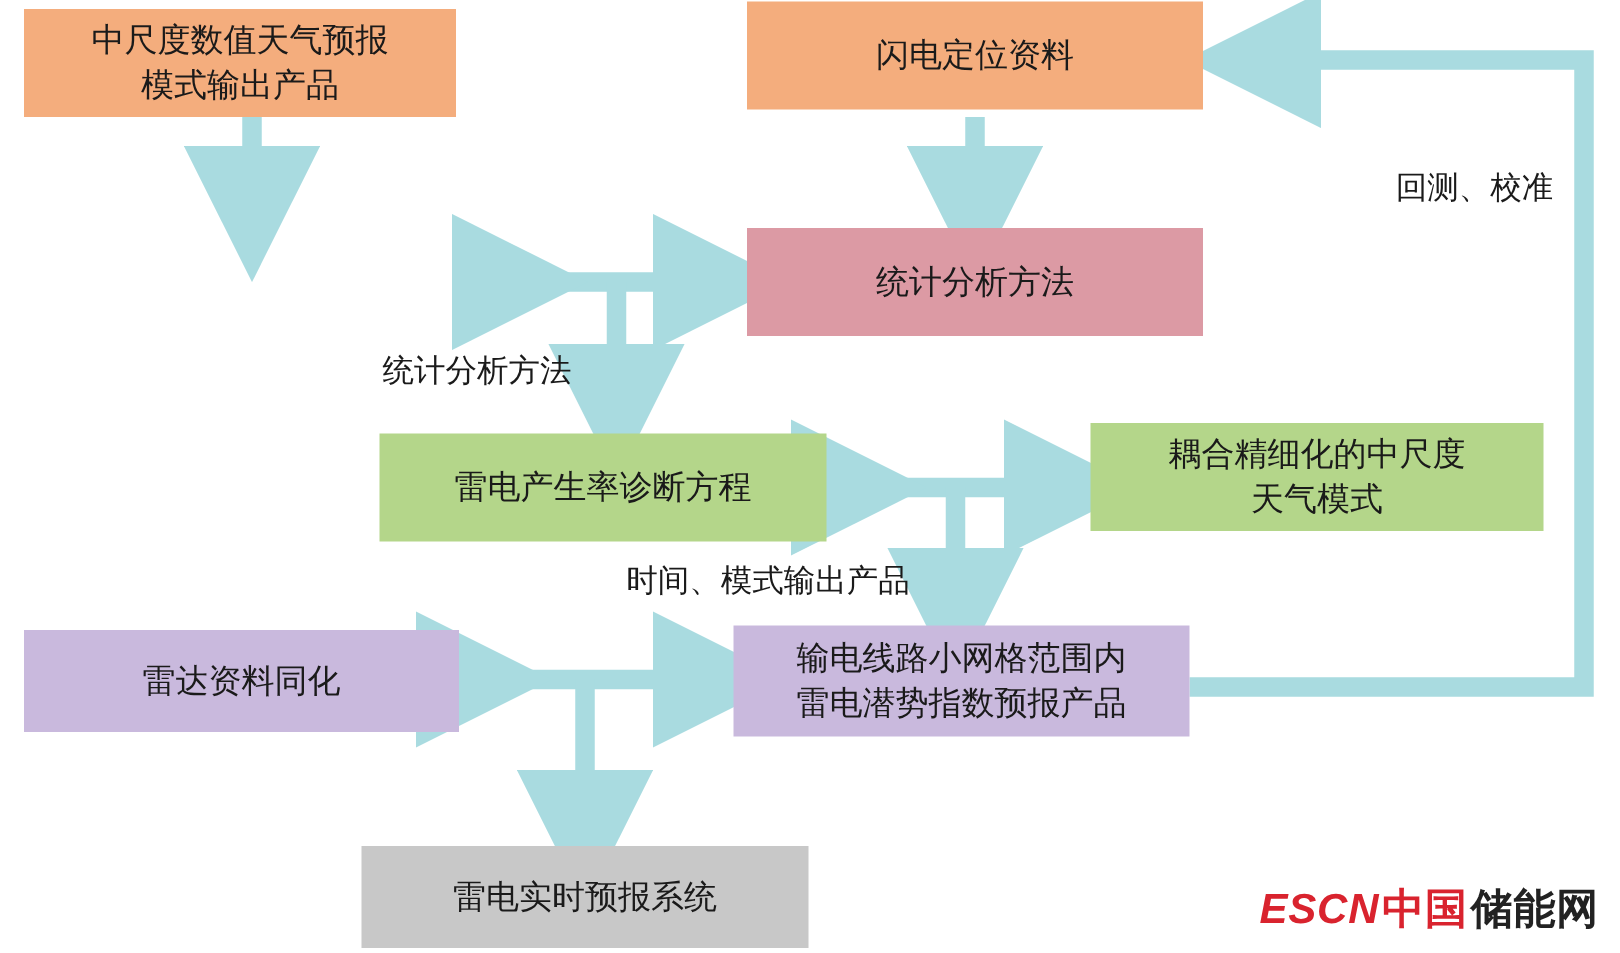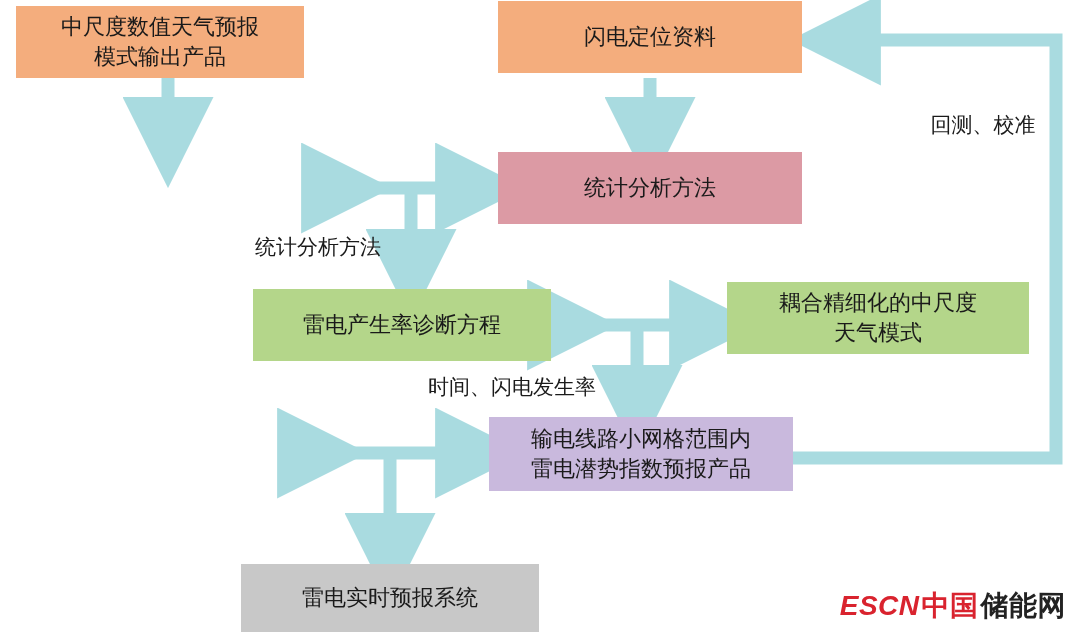--- a/index.html
+++ b/index.html
@@ -120,29 +120,30 @@
   <div class="node orange" style="left:498px; top:1px; width:304px; height:72px;">闪电定位资料</div>
 
 
   <div class="node pink" style="left:498px; top:152px; width:304px; height:72px;">统计分析方法</div>
 
   <div class="node green" style="left:253px; top:289px; width:298px; height:72px;">雷电产生率诊断方程</div>
 
   <div class="node green" style="left:727px; top:282px; width:302px; height:72px;">耦合精细化的中尺度
 天气模式</div>
 
+  <div class="node purple" style="left:16px; top:420px; width:290px; height:68px;">雷达资料同化</div>
 
   <div class="node purple" style="left:489px; top:417px; width:304px; height:74px;">输电线路小网格范围内
 雷电潜势指数预报产品</div>
 
   <div class="node grey" style="left:241px; top:564px; width:298px; height:68px;">雷电实时预报系统</div>
 
   <div class="label" style="left:218px; top:234px; width:200px;">统计分析方法</div>
 
-  <div class="label" style="left:382px; top:374px; width:260px;">时间、闪电发生率</div>
+  <div class="label" style="left:382px; top:374px; width:260px;">时间、模式输出产品</div>
 
   <div class="label" style="left:908px; top:112px; width:150px;">回测、校准</div>
 
   <div class="wm">
     <span class="wm-escn">ESCN</span>
     <span class="wm-cn">中国</span>
     <span class="wm-rest">储能网</span>
   </div>
 
 </div>

